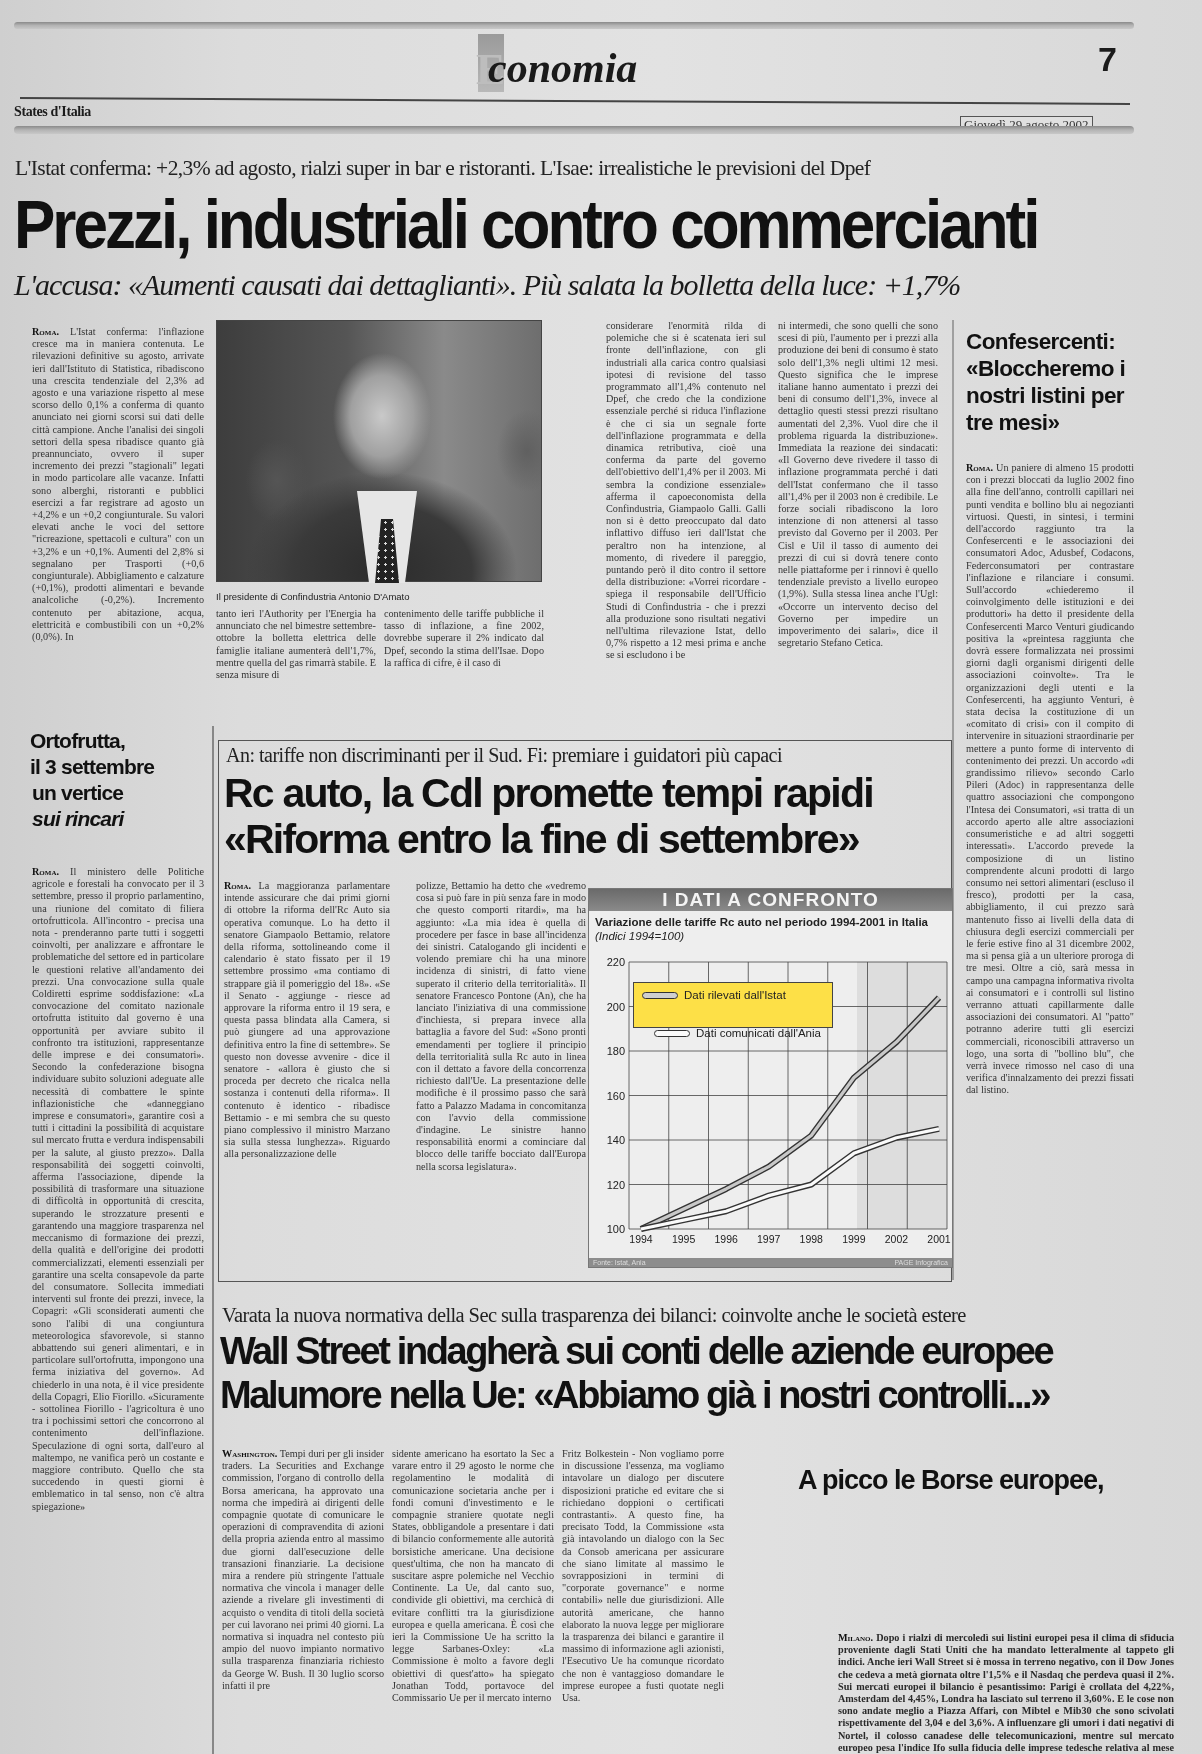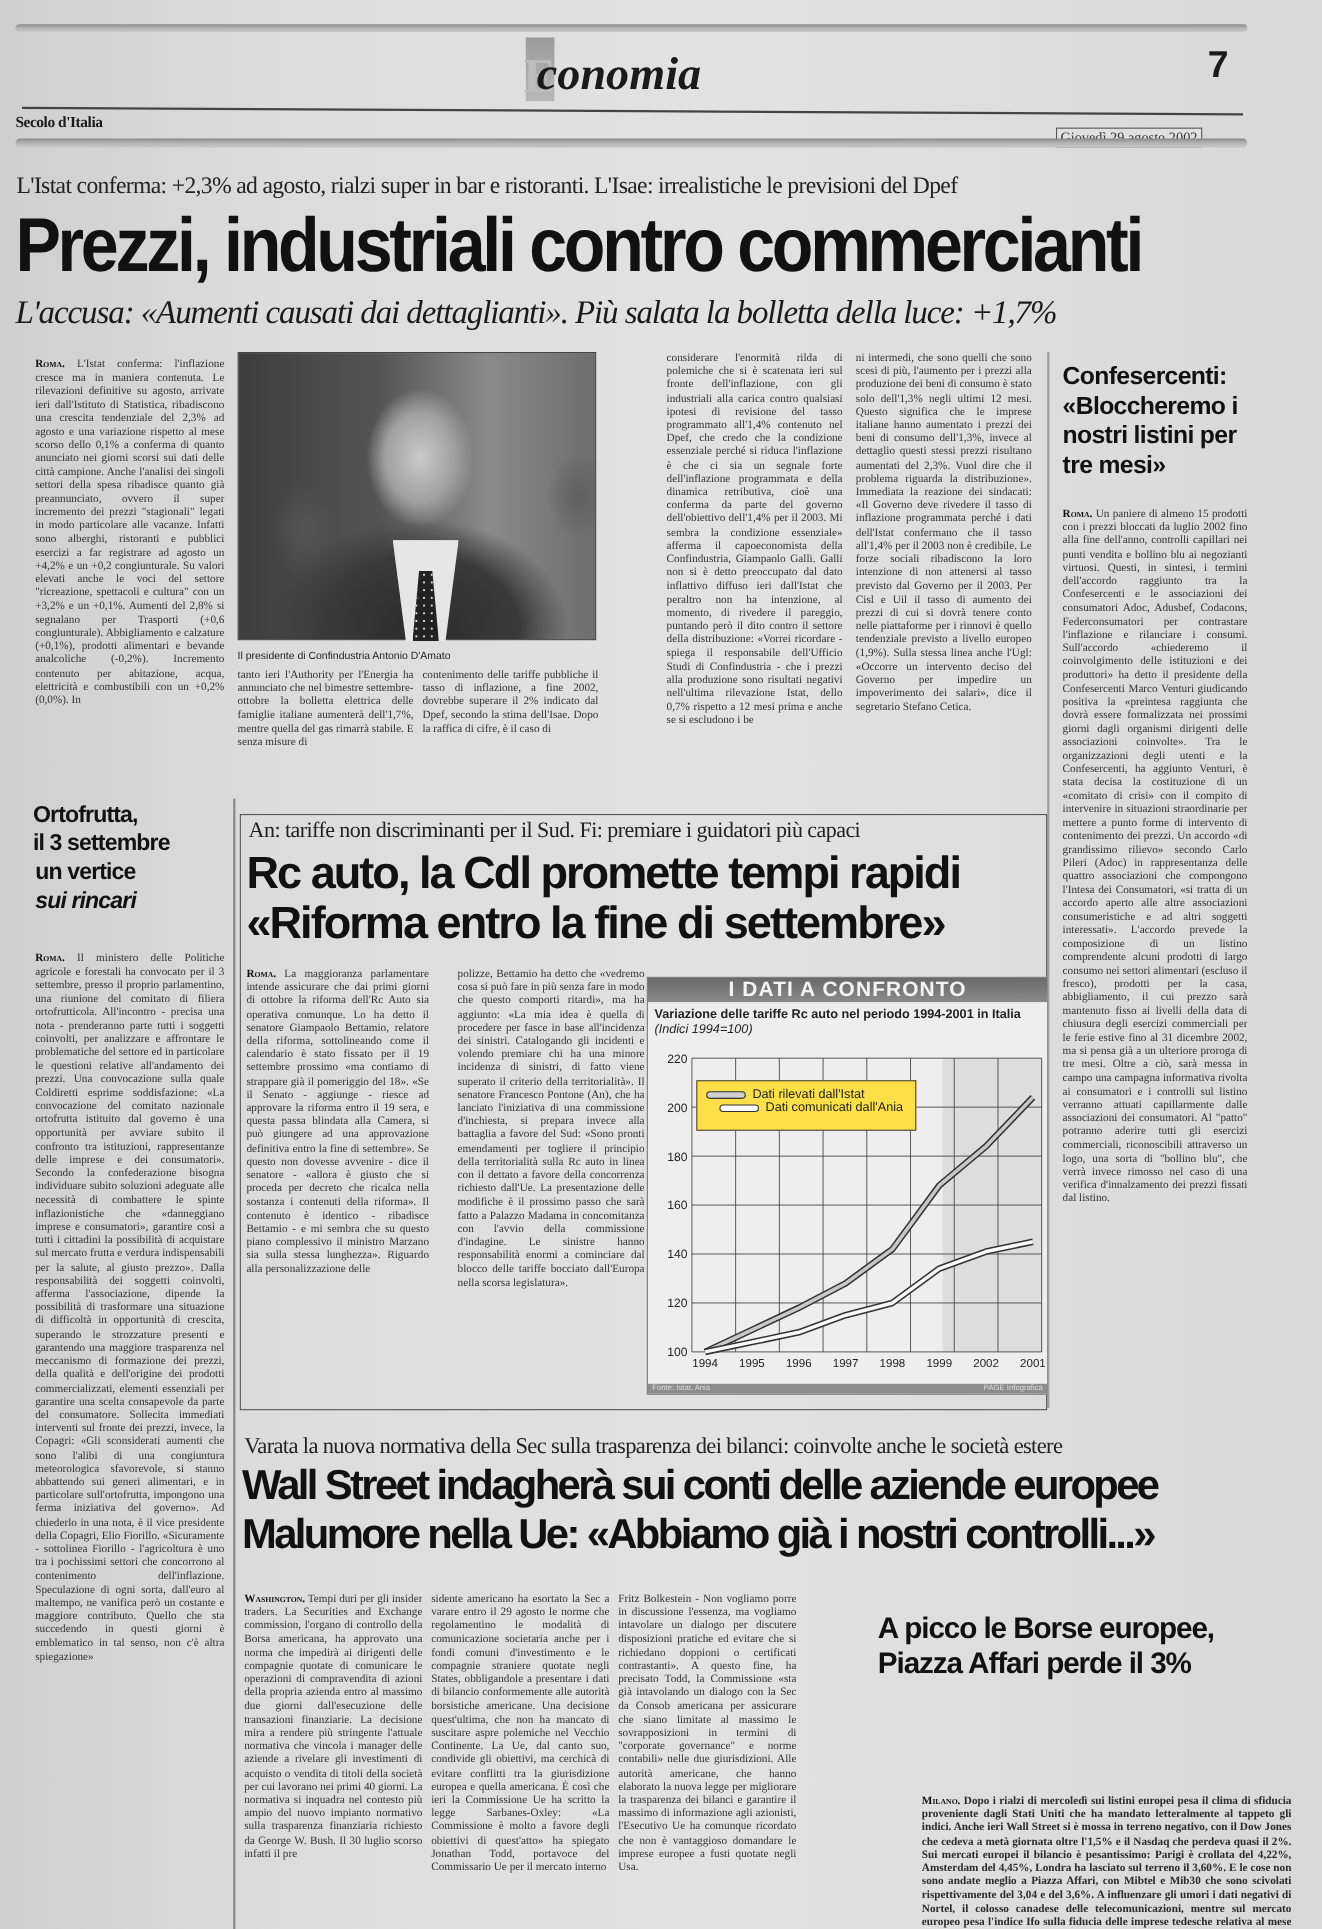--- a/index.html
+++ b/index.html
@@ -77,21 +77,21 @@
 <body>
 
 <div class="page">
 
   <div class="rule" style="left:14px;top:22px;width:1120px;"></div>
   <div class="econ-box"></div>
   <div class="abs" style="left:476px;top:44px;font-family:'Liberation Serif',serif;font-weight:bold;font-size:44px;color:#bdbdbd;">E</div>
   <div class="section-title">conomia</div>
   <div class="page-no">7</div>
   <div class="thin-rule" style="left:20px;top:100px;width:1110px;transform:rotate(0.3deg);"></div>
-  <div class="paper-name">Secolo d'Italia</div>
+  <div class="paper-name">States d'Italia</div>
   <div class="date">Giovedì 29 agosto 2002</div>
   <div class="rule" style="left:14px;top:126px;width:1120px;height:8px;"></div>
 
   <div class="kicker" style="left:15px;top:156px;font-size:21.5px;letter-spacing:-0.6px;">L'Istat conferma: +2,3% ad agosto, rialzi super in bar e ristoranti. L'Isae: irrealistiche le previsioni del Dpef</div>
   <div class="head" style="left:14px;top:184px;font-size:62px;letter-spacing:-3px;transform:scaleY(1.12);transform-origin:left top;">Prezzi, industriali contro commercianti</div>
   <div class="deck" style="left:14px;top:268px;font-size:30px;">L'accusa: «Aumenti causati dai dettaglianti». Più salata la bolletta della luce: +1,7%</div>
 
   <div class="col" style="left:32px;top:326px;width:172px;height:382px;">
     <span class="dateline">Roma.</span><span> L'Istat conferma: l'inflazione cresce ma in maniera contenuta. Le rilevazioni definitive su agosto, arrivate ieri dall'Istituto di Statistica, ribadiscono una crescita tendenziale del 2,3% ad agosto e una variazione rispetto al mese scorso dello 0,1% a conferma di quanto anunciato nei giorni scorsi sui dati delle città campione. Anche l'analisi dei singoli settori della spesa ribadisce quanto già preannunciato, ovvero il super incremento dei prezzi "stagionali" legati in modo particolare alle vacanze. Infatti sono alberghi, ristoranti e pubblici esercizi a far registrare ad agosto un +4,2% e un +0,2 congiunturale. Su valori elevati anche le voci del settore "ricreazione, spettacoli e cultura" con un +3,2% e un +0,1%. Aumenti del 2,8% si segnalano per Trasporti (+0,6 congiunturale). Abbigliamento e calzature (+0,1%), prodotti alimentari e bevande analcoliche (-0,2%). Incremento contenuto per abitazione, acqua, elettricità e combustibili con un +0,2% (0,0%). In</span>
   </div>
@@ -186,21 +186,21 @@
         <polyline points="52,340 94.57142857142857,319.975 137.14285714285714,299.95 179.71428571428572,277.7 222.28571428571428,246.55 264.85714285714283,188.70000000000002 307.42857142857144,153.10000000000002 350,108.6" fill="none" stroke="#333" stroke-width="6" stroke-linejoin="round"></polyline>
         <polyline points="52,340 94.57142857142857,319.975 137.14285714285714,299.95 179.71428571428572,277.7 222.28571428571428,246.55 264.85714285714283,188.70000000000002 307.42857142857144,153.10000000000002 350,108.6" fill="none" stroke="#c8c8c8" stroke-width="3.2" stroke-linejoin="round"></polyline>
         <polyline points="52,340 94.57142857142857,331.1 137.14285714285714,322.2 179.71428571428572,306.625 222.28571428571428,295.5 264.85714285714283,264.35 307.42857142857144,248.77499999999998 350,239.875" fill="none" stroke="#333" stroke-width="6" stroke-linejoin="round"></polyline>
         <polyline points="52,340 94.57142857142857,331.1 137.14285714285714,322.2 179.71428571428572,306.625 222.28571428571428,295.5 264.85714285714283,264.35 307.42857142857144,248.77499999999998 350,239.875" fill="none" stroke="#fafafa" stroke-width="3.2" stroke-linejoin="round"></polyline>
       </svg>
     <div class="legend">
       <div class="row" style="top:6px;">
         <span class="swatch sw-istat"></span>
         <span>Dati rilevati dall'Istat</span>
       </div>
-      <div class="row" style="top:18px;padding-left:12px;">
+      <div class="row" style="top:44px;padding-left:12px;">
         <span class="swatch sw-ania"></span>
         <span>Dati comunicati dall'Ania</span>
       </div>
     </div>
     <div class="chart-credit">
       <span>Fonte: Istat, Ania</span>
       <span>PAGE Infografica</span>
     </div>
   </div>
 
@@ -213,18 +213,17 @@
   </div>
   <div class="col" style="left:392px;top:1448px;width:162px;height:292px;">
     <span>sidente americano ha esortato la Sec a varare entro il 29 agosto le norme che regolamentino le modalità di comunicazione societaria anche per i fondi comuni d'investimento e le compagnie straniere quotate negli States, obbligandole a presentare i dati di bilancio conformemente alle autorità borsistiche americane. Una decisione quest'ultima, che non ha mancato di suscitare aspre polemiche nel Vecchio Continente. La Ue, dal canto suo, condivide gli obiettivi, ma cerchicà di evitare conflitti tra la giurisdizione europea e quella americana. È così che ieri la Commissione Ue ha scritto la legge Sarbanes-Oxley: «La Commissione è molto a favore degli obiettivi di quest'atto» ha spiegato Jonathan Todd, portavoce del Commissario Ue per il mercato interno</span>
   </div>
   <div class="col" style="left:562px;top:1448px;width:162px;height:292px;">
     <span>Fritz Bolkestein - Non vogliamo porre in discussione l'essenza, ma vogliamo intavolare un dialogo per discutere disposizioni pratiche ed evitare che si richiedano doppioni o certificati contrastanti». A questo fine, ha precisato Todd, la Commissione «sta già intavolando un dialogo con la Sec da Consob americana per assicurare che siano limitate al massimo le sovrapposizioni in termini di "corporate governance" e norme contabili» nelle due giurisdizioni. Alle autorità americane, che hanno elaborato la nuova legge per migliorare la trasparenza dei bilanci e garantire il massimo di informazione agli azionisti, l'Esecutivo Ue ha comunque ricordato che non è vantaggioso domandare le imprese europee a fusti quotate negli Usa.</span>
   </div>
 
   <div class="head" style="left:798px;top:1464px;font-size:27px;line-height:32px;letter-spacing:-1px;">
     <div>A picco le Borse europee,</div>
-    <div>Piazza Affari perde il 3%</div>
   </div>
   <div class="col" style="left:798px;top:1632px;width:336px;height:172px;font-weight:bold;color:#2a2a2a;margin-left:40px;">
     <span class="dateline">Milano.</span><span> Dopo i rialzi di mercoledì sui listini europei pesa il clima di sfiducia proveniente dagli Stati Uniti che ha mandato letteralmente al tappeto gli indici. Anche ieri Wall Street si è mossa in terreno negativo, con il Dow Jones che cedeva a metà giornata oltre l'1,5% e il Nasdaq che perdeva quasi il 2%. Sui mercati europei il bilancio è pesantissimo: Parigi è crollata del 4,22%, Amsterdam del 4,45%, Londra ha lasciato sul terreno il 3,60%. E le cose non sono andate meglio a Piazza Affari, con Mibtel e Mib30 che sono scivolati rispettivamente del 3,04 e del 3,6%. A influenzare gli umori i dati negativi di Nortel, il colosso canadese delle telecomunicazioni, mentre sul mercato europeo pesa l'indice Ifo sulla fiducia delle imprese tedesche relativa al mese di agosto.</span>
   </div>
 </div>
 
 </body></html>

